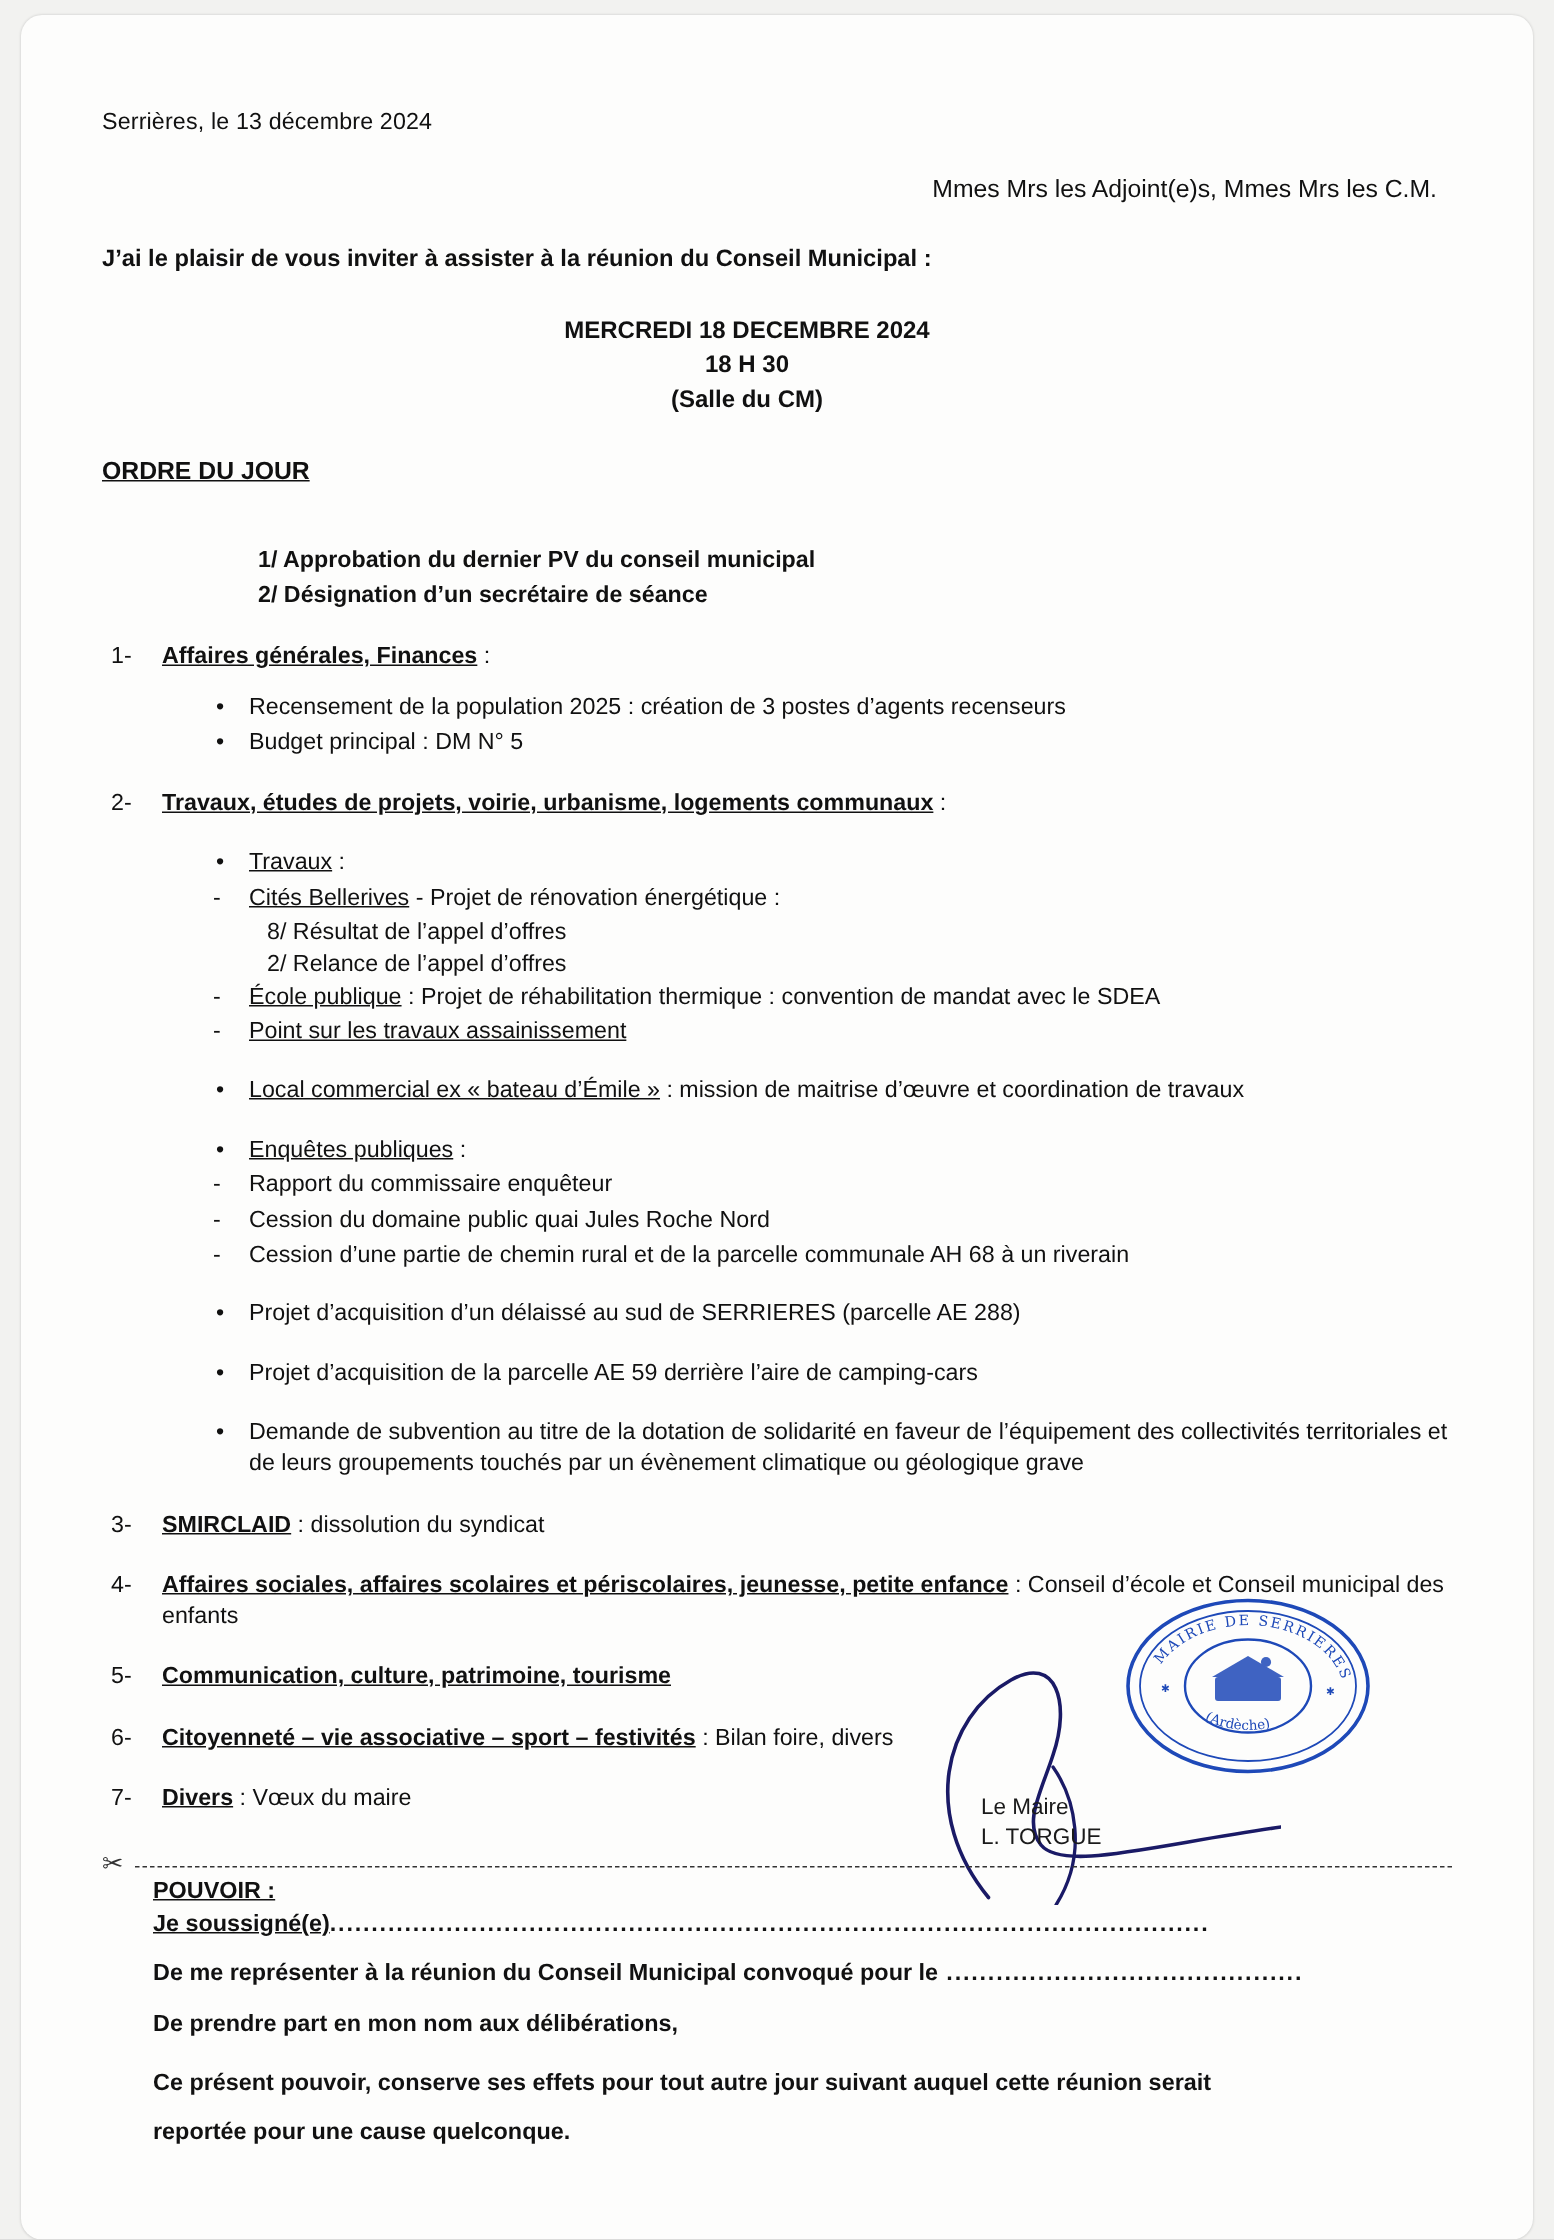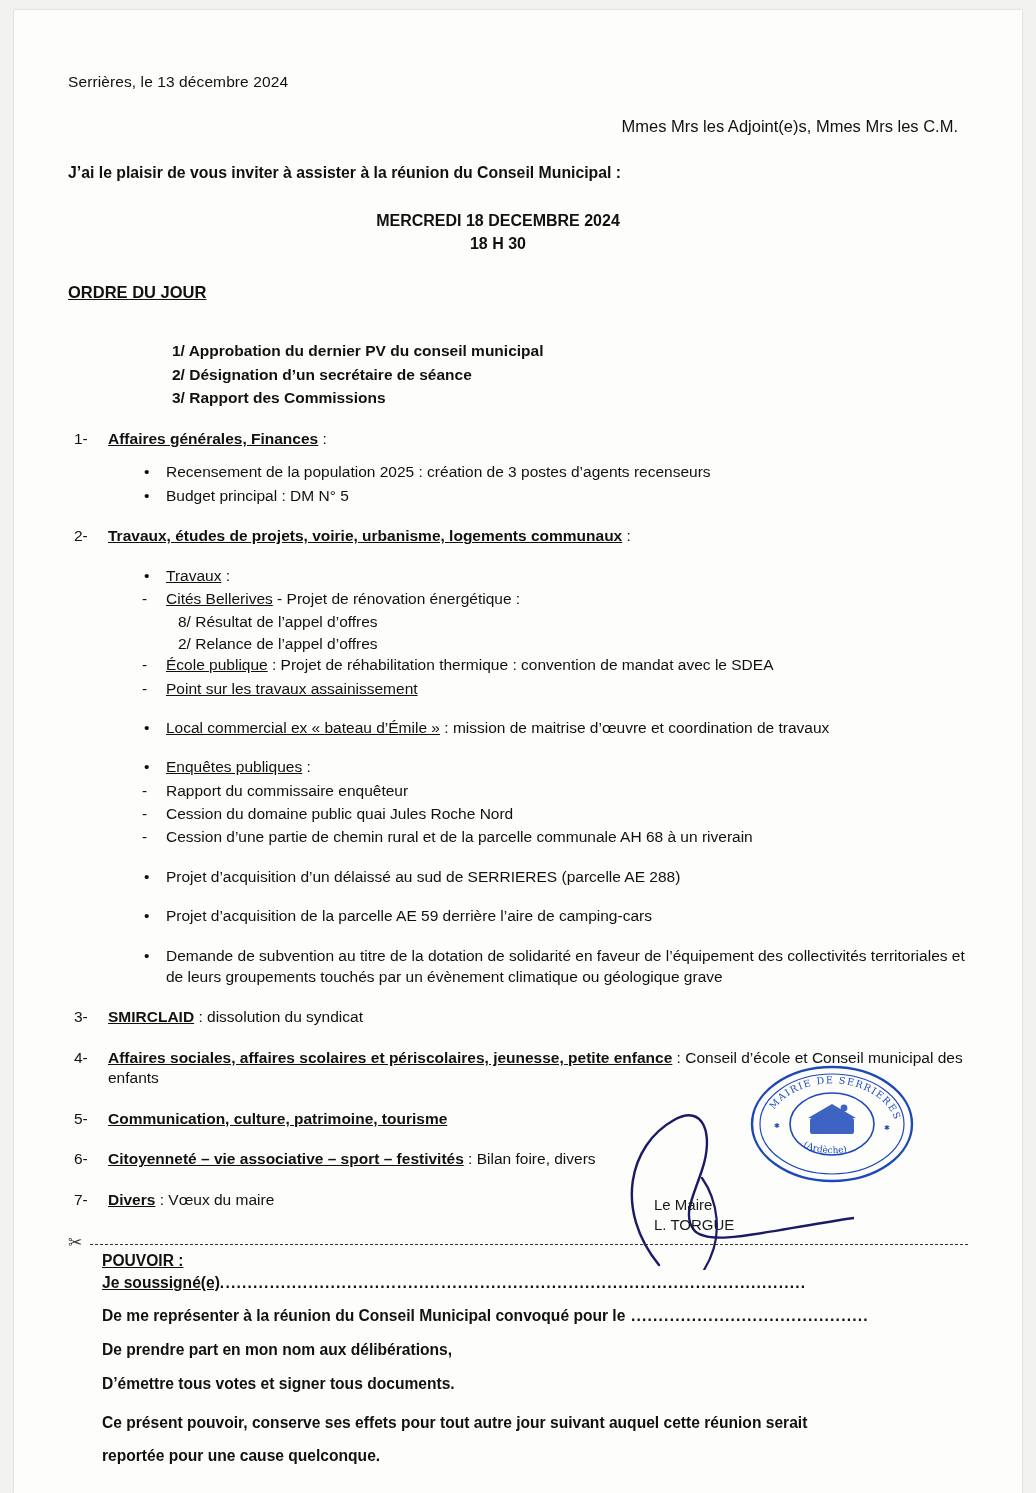--- a/index.html
+++ b/index.html
@@ -18,20 +18,21 @@
     overflow: hidden;
   }
   .sheet {
     position: absolute;
     left: 14px;
     top: 10px;
     width: 1008px;
     height: 1483px;
     background: #fdfdfc;
     box-shadow: 0 0 2px rgba(0,0,0,0.18);
+    border-radius: 14px;
   }
   .content {
     position: absolute;
     left: 54px;
     top: 62px;
     width: 900px;
     color: #111;
     font-size: 15.5px;
     line-height: 1.32;
   }
@@ -203,30 +204,30 @@
 
       <div class="datum">Serrières, le 13 décembre 2024</div>
 
       <div class="addressees">Mmes Mrs les Adjoint(e)s, Mmes Mrs les C.M.</div>
 
       <div class="invite">J’ai le plaisir de vous inviter à assister à la réunion du Conseil Municipal :</div>
 
       <div class="meeting">
         <div>MERCREDI 18 DECEMBRE 2024</div>
         <div>18 H 30</div>
+        <div>(Salle du CM)</div>
       </div>
 
       <div class="agenda-title">
         <span>ORDRE DU JOUR</span>
       </div>
 
       <div class="prelim">
         <div>1/ Approbation du dernier PV du conseil municipal</div>
         <div>2/ Désignation d’un secrétaire de séance</div>
-        <div>3/ Rapport des Commissions</div>
       </div>
 
       <div id="sections">
           <div class="section"><span class="num">1-</span><span><span class="heading">Affaires générales, Finances</span><span> :</span></span><ul class="bullets">
               <li><span class="mark">•</span><b>Recensement de la population 2025</b><span> : création de 3 postes d’agents recenseurs</span></li>
               <li><span class="mark">•</span><b>Budget principal</b><span> : DM N° 5</span></li>
             </ul></div>
           <div class="section"><span class="num">2-</span><span><span class="heading">Travaux, études de projets, voirie, urbanisme, logements communaux</span><span> :</span></span><ul class="bullets">
               <li class="sp"><span class="mark">•</span><b class="u">Travaux</b><span> :</span></li>
               <li><span class="mark dash">-</span><b class="u">Cités Bellerives</b><span> - Projet de rénovation énergétique :</span></li>
@@ -292,19 +293,18 @@
 
     <div class="pouvoir">
       <div class="u">POUVOIR :</div>
       <div class="tight">
         <span class="u">Je soussigné(e)</span><span class="dotfill">..........................................................................................................</span>
       </div>
       <div class="line">
         <span>De me représenter à la réunion du Conseil Municipal convoqué pour le</span><span class="dotfill"> ...........................................</span>
       </div>
       <div class="line">De prendre part en mon nom aux délibérations,</div>
-      <div class="line">D’émettre tous votes et signer tous documents.</div>
       <div class="wide">Ce présent pouvoir, conserve ses effets pour tout autre jour suivant auquel cette réunion serait</div>
       <div class="line">reportée pour une cause quelconque.</div>
     </div>
 
   </div>
 </div>
 
 </body></html>

